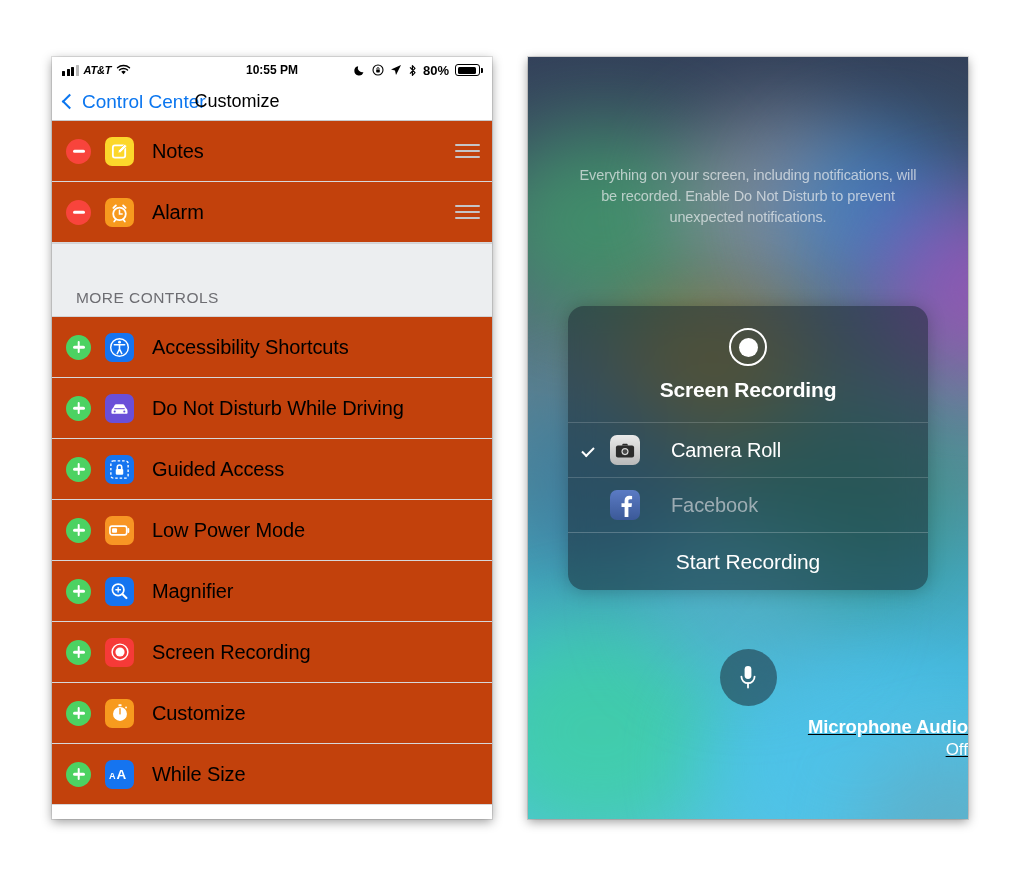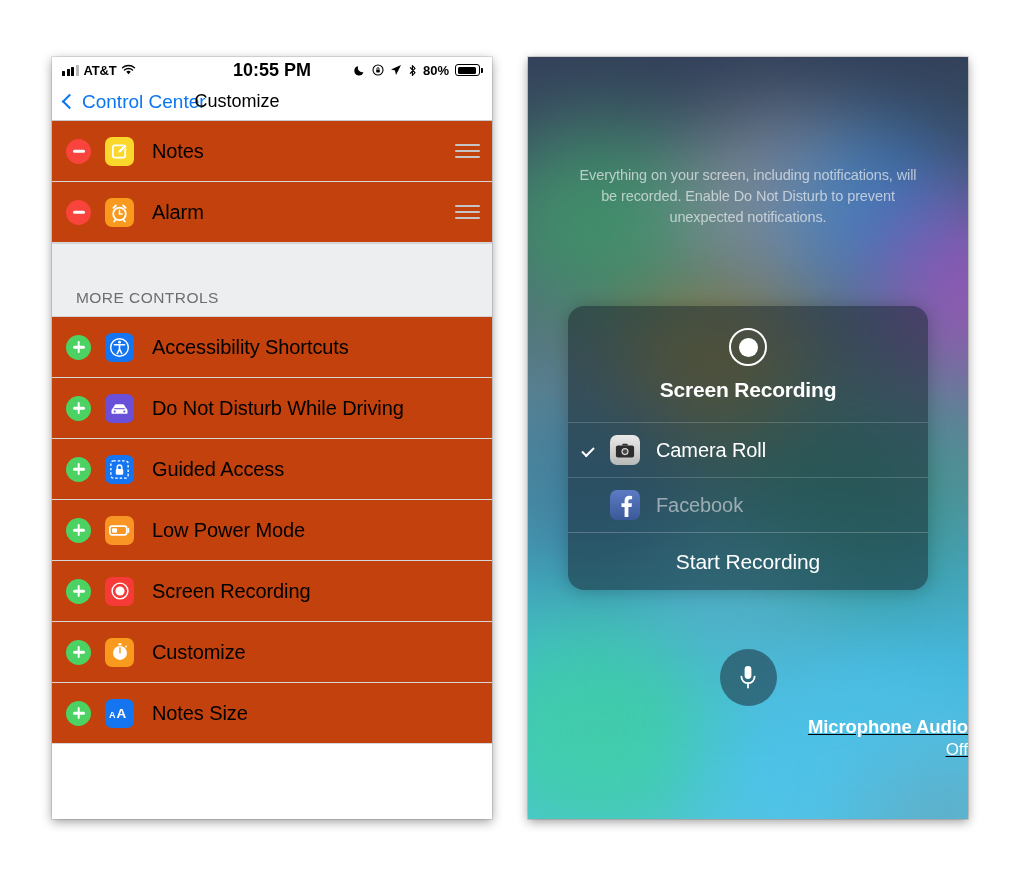--- a/index.html
+++ b/index.html
@@ -18,29 +18,29 @@
     background: #ffffff;
     box-shadow: 0 3px 10px rgba(0,0,0,.38), 0 0 0 1px rgba(0,0,0,.10);
     overflow: hidden;
   }
   .statusbar {
     height: 26px; display: flex; align-items: center;
     padding: 0 12px 0 10px; font-size: 13.5px; font-weight: bold; color:#000;
     background:#fff; position: relative;
   }
   .sb-left { display:flex; align-items:center; gap:5px; }
-  .sb-center { position:absolute; left:0; right:0; text-align:center; font-size:18px; font-weight:bold; pointer-events:none;}
+  .sb-center { position:absolute; left:0; right:0; text-align:center; font-size:12px; font-weight:bold; pointer-events:none;}
   .sb-right { margin-left:auto; display:flex; align-items:center; gap:6px; z-index:2;}
   .sig-bars { display:flex; align-items:flex-end; gap:1.5px; height:11px; }
   .sig-bars i { display:block; width:3px; background:#000; border-radius:.5px; }
   .sig-bars i:nth-child(1){height:5px}
   .sig-bars i:nth-child(2){height:7px}
   .sig-bars i:nth-child(3){height:9px}
   .sig-bars i:nth-child(4){height:11px; background:#b9b9b9}
-  .carrier { font-size:13px; font-weight:bold; letter-spacing:-.2px;}
+  .carrier { font-size:11px; font-weight:bold; letter-spacing:-.2px;font-style:italic;}
   .batt-pct { font-size:13px; font-weight:bold; }
   .batt-shell { width:25px; height:12px; border:1.4px solid #000; border-radius:3px; position:relative; }
   .batt-shell::after{content:""; position:absolute; right:-3.5px; top:3.3px; width:2px; height:5px; background:#000; border-radius:0 1px 1px 0;}
   .batt-fill{ position:absolute; left:1.5px; top:1.5px; bottom:1.5px; width:80%; background:#000; border-radius:1.5px;}
 
   .navbar {
     height: 38px; display:flex; align-items:center; background:#fff;
     border-bottom: 1px solid #c9c9cb; position:relative; padding-left: 10px;
   }
   .back-link { display:flex; align-items:center; color:#0b76ef; font-size:19px; cursor:pointer;text-align:center; }
@@ -122,21 +122,21 @@
               margin:0 auto 12px; display:flex; align-items:center; justify-content:center; }
   .rec-dot { width:19px; height:19px; border-radius:50%; background:#fff; }
   .sheet-title { color:#fff; font-size:21px; font-weight:bold; letter-spacing:-.2px; }
   .opt-row { height:55px; display:flex; align-items:center; padding-left:14px;
              border-top: 1px solid rgba(255,255,255,.17); }
   .opt-check { width:26px; flex:0 0 auto; display:flex; align-items:center; justify-content:flex-start; }
   .check-glyph { display:block; width:12px; height:7px; border-left:2.4px solid #fff; border-bottom:2.4px solid #fff;
                  transform: rotate(-45deg); }
   .opt-icon { width:30px; height:30px; border-radius:7px; flex:0 0 auto; margin-left:2px;
               display:flex; align-items:center; justify-content:center; }
-  .opt-label { margin-left:16px; font-size:20px; color:#fff; letter-spacing:-.1px; }
+  .opt-label { margin-left:31px; font-size:20px; color:#fff; letter-spacing:-.1px; }
   .opt-label.dim { color: rgba(200,205,210,.72); }
   .sheet-action { height:58px; display:flex; align-items:center; justify-content:center;
                   border-top:1px solid rgba(255,255,255,.22); color:#fff; font-size:21px; letter-spacing:-.1px;}
 
   .mic-wrap { position:absolute; left:0; right:0; top:592px; text-align:right;text-decoration:underline; }
   .mic-btn { width:57px; height:57px; border-radius:50%; margin:0 auto;
              background: rgba(28,46,58,.55); display:flex; align-items:center; justify-content:center; }
   .mic-title { margin-top:10px; color:#fff; font-size:18.5px; font-weight:bold; letter-spacing:-.1px;}
   .mic-state { margin-top:2px; color:#fff; font-size:17px; }
 </style>
@@ -279,20 +279,31 @@
         <div class="app-icon" style="background:#f89524">
           <svg width="23" height="15" viewBox="0 0 24 15">
             <rect x="2" y="3" width="17.5" height="9" rx="2.2" fill="none" stroke="#fff" stroke-width="1.7"></rect>
             <rect x="4.2" y="5.2" width="5.2" height="4.6" rx="1" fill="#fff"></rect>
             <path d="M21.2 6v3" stroke="#fff" stroke-width="2" stroke-linecap="round"></path>
           </svg>
         </div>
         <div class="row-label">Low Power Mode</div>
       </div>
 
+      <div class="row">
+        <div class="ctl-btn ctl-plus"></div>
+        <div class="app-icon" style="background:#1574f0">
+          <svg width="23" height="23" viewBox="0 0 24 24">
+            <circle cx="10.6" cy="10.2" r="6" fill="none" stroke="#fff" stroke-width="1.8"></circle>
+            <path d="M8.2 10.2h4.8M10.6 7.8v4.8" stroke="#fff" stroke-width="1.4" stroke-linecap="round"></path>
+            <path d="M15.2 14.8l4 4" stroke="#fff" stroke-width="2.3" stroke-linecap="round"></path>
+          </svg>
+        </div>
+        <div class="row-label">Magnifier</div>
+      </div>
 
       <div class="row">
         <div class="ctl-btn ctl-plus"></div>
         <div class="app-icon" style="background:#f63a38">
           <svg width="22" height="22" viewBox="0 0 24 24">
             <circle cx="12" cy="12" r="8.6" fill="none" stroke="#fff" stroke-width="1.6"></circle>
             <circle cx="12" cy="12" r="5" fill="#fff"></circle>
           </svg>
         </div>
         <div class="row-label">Screen Recording</div>
@@ -312,21 +323,21 @@
       </div>
 
       <div class="row">
         <div class="ctl-btn ctl-plus"></div>
         <div class="app-icon" style="background:#1574f0">
           <svg width="25" height="18" viewBox="0 0 26 18">
             <text x="2" y="14" font-family="Liberation Sans, sans-serif" font-size="9.5" font-weight="bold" fill="#fff">A</text>
             <text x="10" y="14.5" font-family="Liberation Sans, sans-serif" font-size="14" font-weight="bold" fill="#fff">A</text>
           </svg>
         </div>
-        <div class="row-label">Notes Size</div>
+        <div class="row-label">While Size</div>
       </div>
 
     </div>
   </div>
 
   <div class="phone-right">
 
     <div class="wall">
       <div class="base"></div>
       <div class="blob b1"></div>

